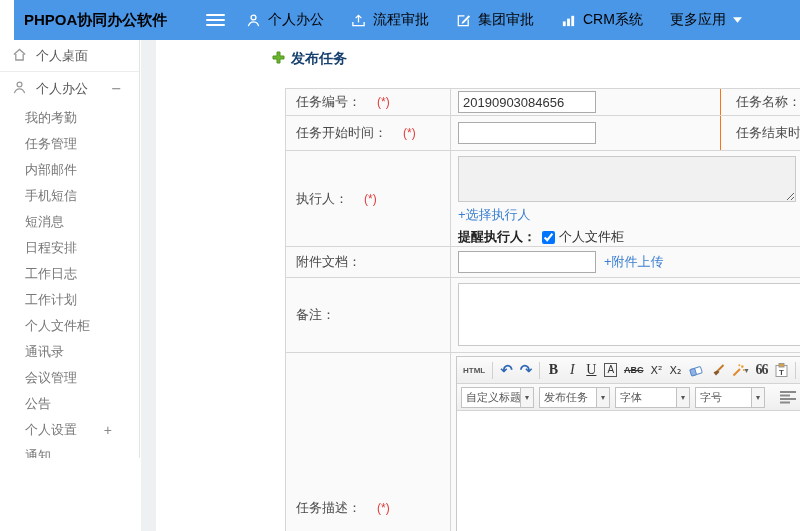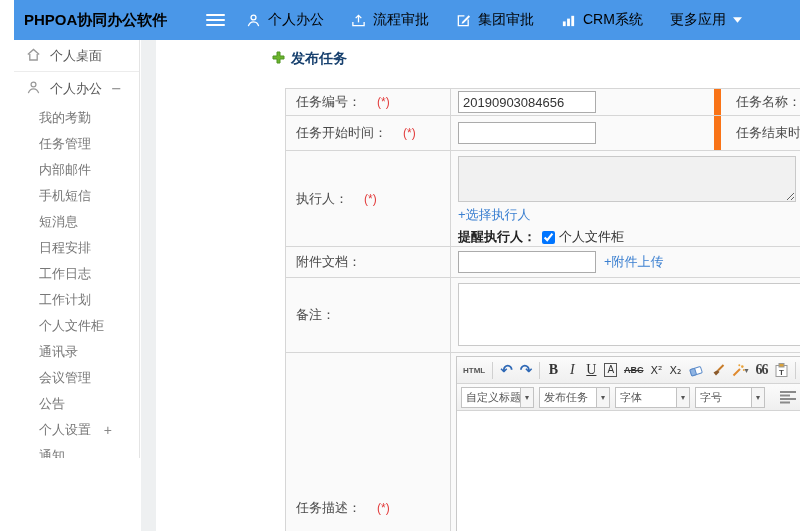--- a/index.html
+++ b/index.html
@@ -10,39 +10,39 @@
   }
   
   .hdr { position:absolute; left:14px; top:0; width:800px; height:40px; background:#4a97e8; color:#000000;text-align:right; }
   .logo { position:absolute; left:10px; top:0; line-height:40px; font-size:15px; font-weight:bold; }
   .burger { position:absolute; left:192px; top:14px; width:19px; height:13px; cursor:pointer; }
   .burger i { display:block; height:2px; background:#fff; margin-bottom:3px; border-radius:1px; }
   .nav { position:absolute; left:232px; top:0; height:40px; display:flex; align-items:center; gap:27px; }
   .nav .itm { display:flex; align-items:center; gap:7px; font-size:14px; cursor:pointer; white-space:nowrap; }
   .nav svg { display:block; }
   
-  .sidebar { position:absolute; left:0; top:40px; width:140px; height:418px; background:#fff; border-right:1px solid #e4e4e4; overflow:hidden;padding-left:14px; }
+  .sidebar { position:absolute; left:0; top:40px; width:140px; height:418px; background:#fff; border-right:1px solid #e4e4e4; overflow:hidden; }
   .side-top { height:32px; display:flex; align-items:center; padding-left:12px; gap:9px; font-size:13px; color:#555; position:relative; cursor:pointer; }
   .side-top.first { border-bottom:1px solid #ececec; }
   .side-top.office { height:33px; }
   .tgl { position:absolute; right:17px; color:#888; font-size:13px; font-family:"DejaVu Sans",sans-serif; }
   .side-sub { height:26px; display:flex; align-items:center; padding-left:25px; font-size:13px; color:#777; position:relative; cursor:pointer; white-space:nowrap; }
   .side-sub .toggle { position:absolute; right:27px; color:#888; font-size:14px; }
   .splitter { position:absolute; left:141px; top:40px; width:15px; height:491px; background:#eef0f1; }
   
   .ptitle { position:absolute; left:272px; top:50px; display:flex; align-items:center; gap:6px; }
   .ptitle .txt { font-size:14px; font-weight:bold; color:#17406e; }
   
   .ftable { position:absolute; left:285px; top:88px; width:620px; background:#fafafa; border:1px solid #d6d6d6; }
   .frow { display:flex; border-bottom:1px solid #d6d6d6; }
   .frow:last-child { border-bottom:none; }
   .lab-cell { width:165px; flex:none; border-right:1px solid #d6d6d6; display:flex; align-items:center; padding-left:10px; font-size:13px; color:#4a4a4a; gap:16px; }
   .req { color:#e23b3b; font-size:12px; }
   .val-cell { flex:1; display:flex; align-items:center; padding-left:7px; }
-  .val-cell.fixed { flex:none; width:270px; border-right:7px solid #f97316; }
+  .val-cell.fixed { flex:none; width:270px; border-right:1px solid #f97316; }
   .lab-cell.second { width:175px; flex:none; padding-left:15px; }
   .r1 { height:27px; } .r2 { height:35px; } .r3 { height:96px; }
   .r4 { height:31px; } .r5 { height:75px; } .r6 { height:310px; }
   .txt-input { height:22px; width:138px; border:1px solid #ababab; background:#fff; padding:2px 4px; font-size:13px; font-family:inherit; color:#333; }
   .r3 .val-cell { flex-direction:column; align-items:flex-start; justify-content:flex-start; padding-top:5px; }
   .exec-ta { width:338px; height:52px; background:#f1f1f1; border:1px solid #c9c9c9; resize:both; font-family:inherit; font-size:13px; }
   .link { color:#3a7fd0; font-size:13px; text-decoration:none; cursor:pointer; }
   .choose-link { margin-top:4px; display:inline-block; }
   .remind { display:flex; align-items:center; margin-top:4px; }
   .remind b { font-size:13px; color:#222; }

